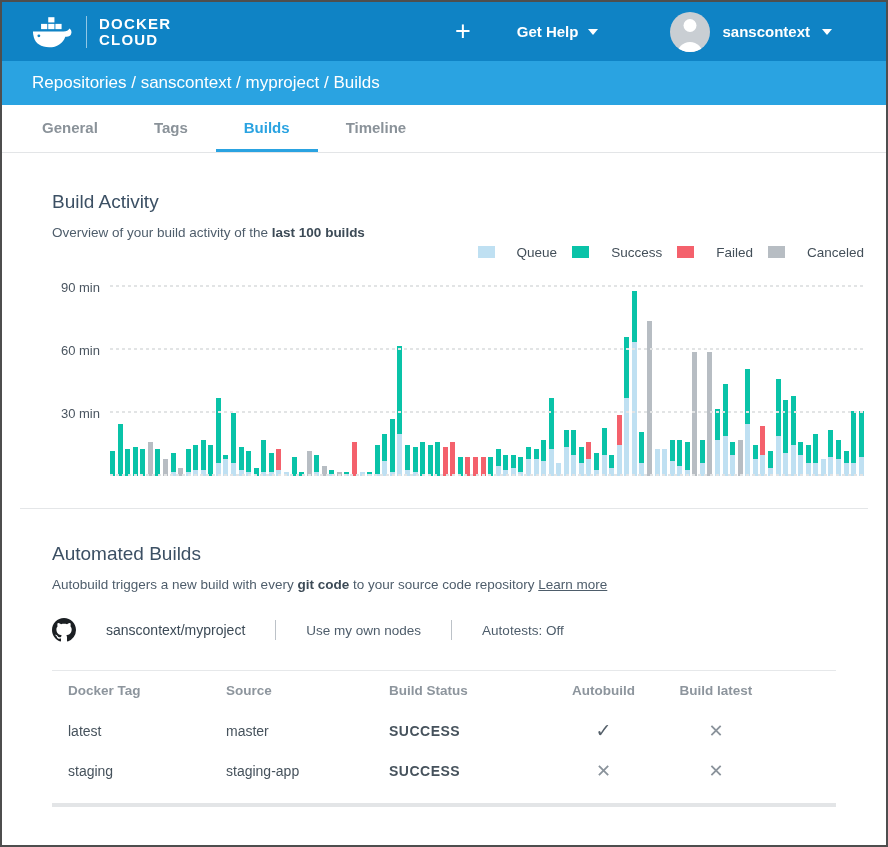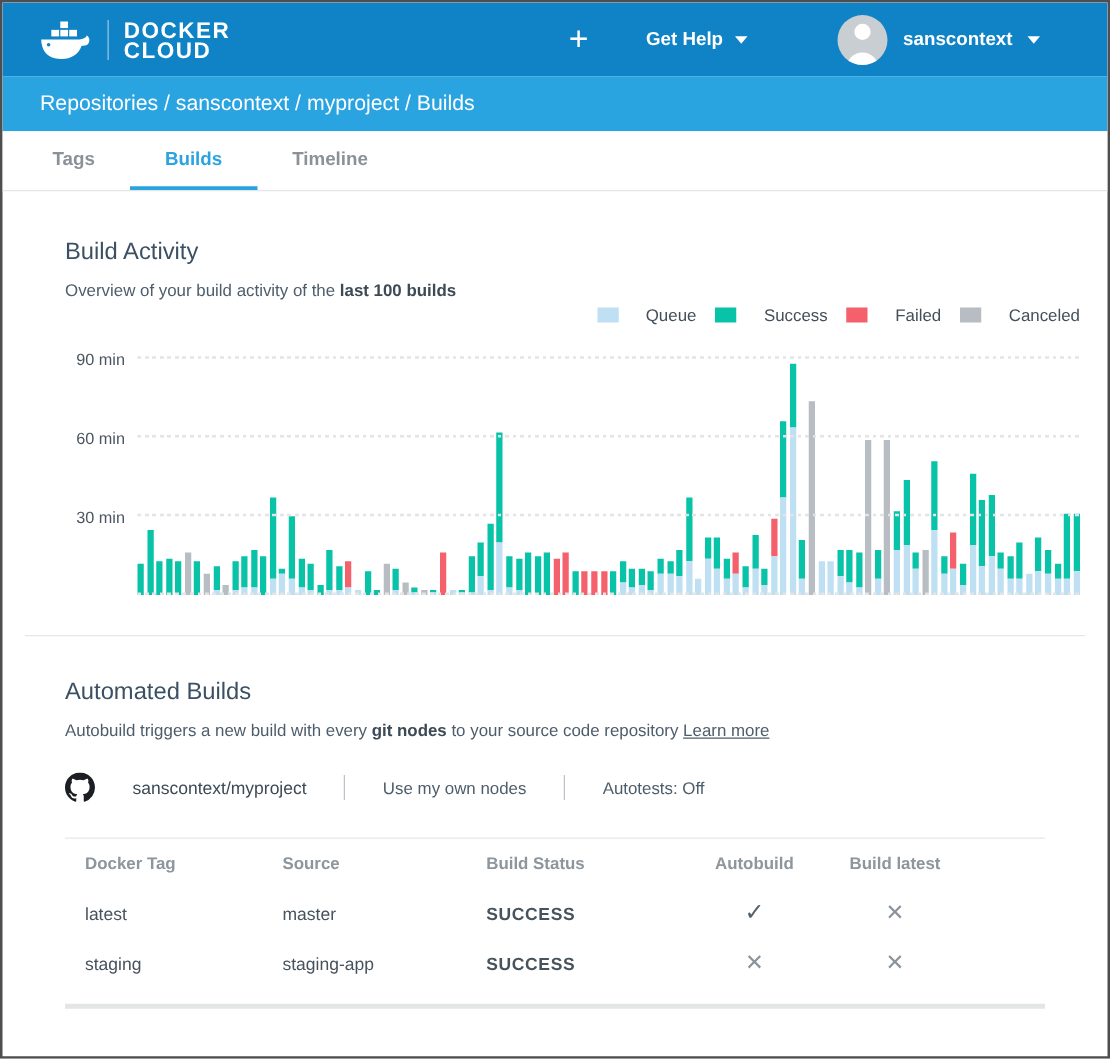--- a/index.html
+++ b/index.html
@@ -4,21 +4,21 @@
 <style>
   * { margin:0; padding:0; box-sizing:border-box; }
   html,body { background:#fff; }
   body { font-family:"Liberation Sans","DejaVu Sans",sans-serif; }
   .frame { width:888px; height:847px; border:2px solid #4e4e4e; background:#fff; overflow:hidden; position:relative; }
 
   
   .topbar { height:59px; background:#0f83c5; display:flex; align-items:center; padding:0 54px 0 30px; }
   .brand { display:flex; align-items:center; gap:12px; }
   .brand-divider { width:1px; height:32px; background:rgba(255,255,255,.55); }
-  .brand-text { color:#fff; font-size:18px; font-weight:600; letter-spacing:1.2px; line-height:16px; }
+  .brand-text { color:#fff; font-size:15px; font-weight:600; letter-spacing:1.2px; line-height:16px; }
   .topbar-spacer { flex:1; }
   .plus { color:#fff; font-size:27px; font-weight:300; margin-right:46px; cursor:pointer; line-height:1; }
   .gethelp { display:flex; align-items:center; gap:10px; margin-right:72px; cursor:pointer; }
   .gethelp span { color:#fff; font-size:15px; font-weight:700; }
   .caret { width:0; height:0; border-left:5px solid transparent; border-right:5px solid transparent; border-top:6px solid #fff; }
   .user { display:flex; align-items:center; gap:12px; cursor:pointer; }
   .avatar { width:40px; height:40px; border-radius:50%; background:#c9ced3; position:relative; overflow:hidden; flex:none; }
   .av-head { position:absolute; top:7px; left:50%; transform:translateX(-50%); width:13px; height:13px; border-radius:50%; background:#fff; }
   .av-body { position:absolute; bottom:-5px; left:50%; transform:translateX(-50%); width:26px; height:15px; border-radius:13px 13px 0 0; background:#fff; }
   .user span { color:#fff; font-size:15px; font-weight:700; }
@@ -116,20 +116,21 @@
           <span class="av-body"></span>
       </span>
       <span>sanscontext</span>
       <span class="caret"></span>
     </div>
   </div>
 
   <div class="breadcrumb">Repositories / sanscontext / myproject / Builds</div>
 
   <div class="tab-bar">
+      <div class="tab">General</div>
       <div class="tab">Tags</div>
       <div class="tab active">Builds</div>
       <div class="tab">Timeline</div>
     </div>
 
   <div class="section ba">
     <h2 class="sec-title">Build Activity</h2>
     <p class="sec-sub"><span>Overview of your build activity of the </span><b>last 100 builds</b></p>
     <div class="legend">
         <span class="legend-item">
@@ -526,21 +527,21 @@
           <div class="gridline" style="bottom: 189px;"></div>
           <div class="gridline" style="bottom: 0px;"></div>
         </div>
     </div>
   </div>
 
   <hr class="section-divider">
 
   <div class="section ab">
     <h2 class="sec-title">Automated Builds</h2>
-    <p class="sec-sub"><span>Autobuild triggers a new build with every </span><b>git nodes</b><span> to your source code repository </span><a class="learn-more">Learn more</a></p>
+    <p class="sec-sub"><span>Autobuild triggers a new build with every </span><b>git code</b><span> to your source code repository </span><a class="learn-more">Learn more</a></p>
 
     <div class="gh-row">
       <svg class="gh-icon" viewBox="0 0 16 16" width="24" height="24">
         <path fill="#1b1f23" d="M8 0C3.58 0 0 3.58 0 8c0 3.54 2.29 6.53 5.47 7.59.4.07.55-.17.55-.38 0-.19-.01-.82-.01-1.49-2.01.37-2.53-.49-2.69-.94-.09-.23-.48-.94-.82-1.13-.28-.15-.68-.52-.01-.53.63-.01 1.08.58 1.23.82.72 1.21 1.87.87 2.33.66.07-.52.28-.87.51-1.07-1.78-.2-3.64-.89-3.64-3.95 0-.87.31-1.59.82-2.15-.08-.2-.36-1.02.08-2.12 0 0 .67-.21 2.2.82.64-.18 1.32-.27 2-.27s1.36.09 2 .27c1.53-1.04 2.2-.82 2.2-.82.44 1.1.16 1.92.08 2.12.51.56.82 1.27.82 2.15 0 3.07-1.87 3.75-3.65 3.95.29.25.54.73.54 1.48 0 1.07-.01 1.93-.01 2.2 0 .21.15.46.55.38A8.013 8.013 0 0 0 16 8c0-4.42-3.58-8-8-8z"></path>
       </svg>
       <span class="gh-repo">sanscontext/myproject</span>
       <span class="vsep"></span>
       <span class="gh-meta">Use my own nodes</span>
       <span class="vsep"></span>
       <span class="gh-meta">Autotests: Off</span>

